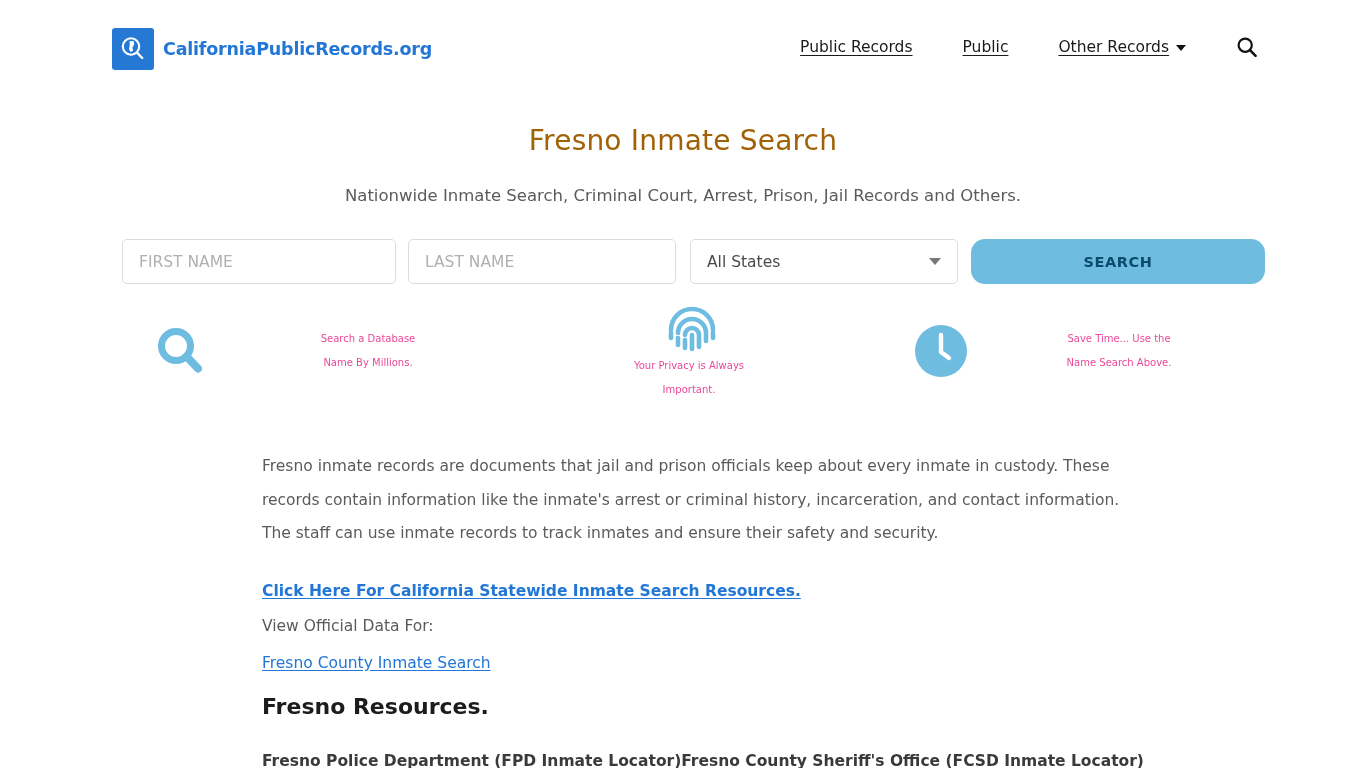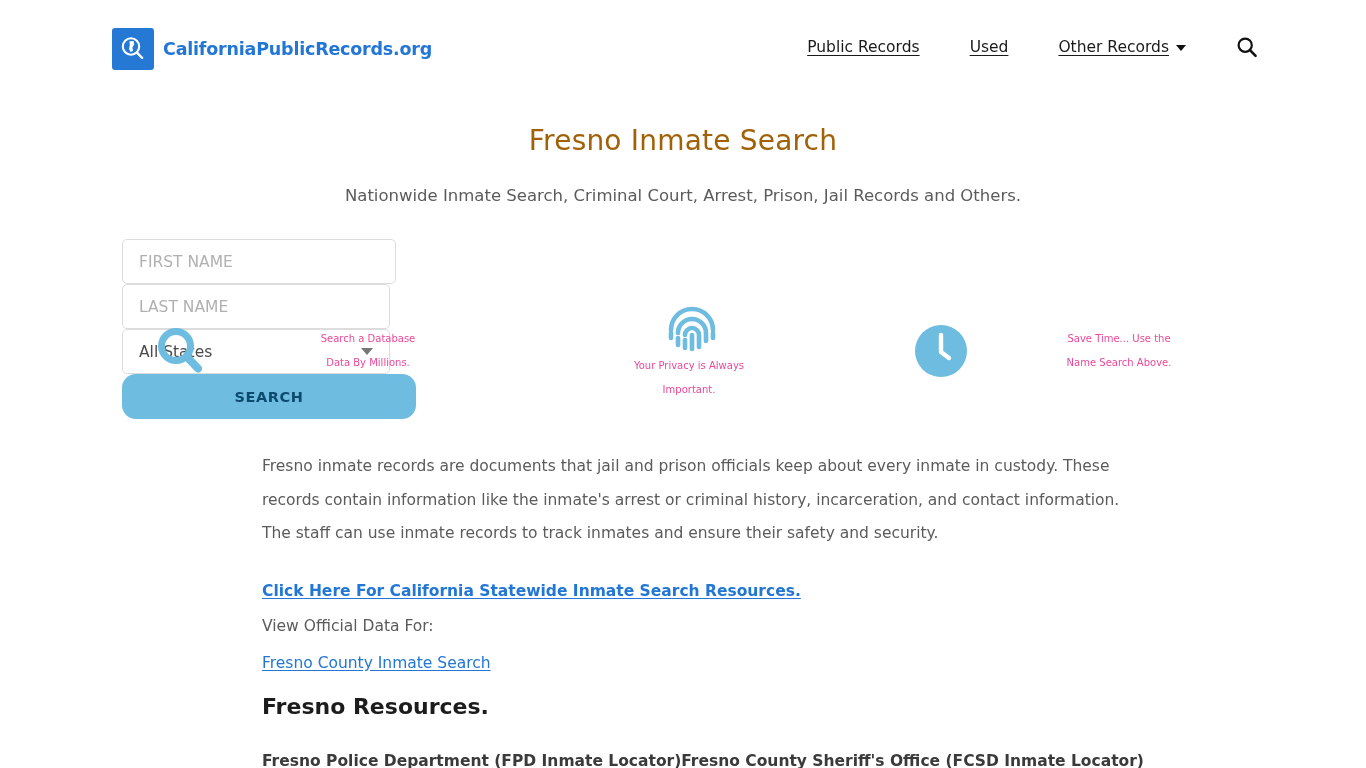--- a/index.html
+++ b/index.html
@@ -58,21 +58,21 @@
   }
   .hero-sub {
     position: absolute; top: 186px; left: 0; width: 1366px;
     text-align: center; font-size: 16.5px; color: #5b5b5b;
     font-family: "DejaVu Sans", sans-serif;
   }
 
   
   .form-row {
     position: absolute; top: 239px; left: 122px;
-    display: flex; align-items: stretch; gap: 0; flex-direction: column;
+    display: flex; align-items: stretch; gap: 0;
   }
   .field {
     height: 45px; border: 1px solid #dcdcdc; border-radius: 5px;
     background: #fff; display: flex; align-items: center;
     padding: 0 16px; font-size: 15.5px; color: #b0b0b0;
     font-family: "DejaVu Sans", sans-serif;
   }
   .field.first { width: 274px; margin-right: 12px; }
   .field.last  { width: 268px; margin-right: 14px; }
   .field.state {
@@ -156,21 +156,21 @@
         </svg>
       </div>
       <div class="brand-name">CaliforniaPublicRecords.org</div>
     </div>
 
     <div class="nav">
       <a class="nav-item">
         <span>Public Records</span>
       </a>
       <a class="nav-item">
-        <span>Used</span>
+        <span>Public</span>
       </a>
       <a class="nav-item">
         <span>Other Records</span>
         <span class="caret"></span>
       </a>
       <span class="nav-item nav-search">
         <svg width="22" height="22" viewBox="0 0 22 22">
           <circle cx="9.2" cy="9.2" r="6.6" fill="none" stroke="#111" stroke-width="2.2"></circle>
           <line x1="14.0" y1="14.2" x2="19.6" y2="19.8" stroke="#111" stroke-width="2.6" stroke-linecap="round"></line>
         </svg>
@@ -199,21 +199,21 @@
 
     <div class="feature f1">
       <div class="feat-icon">
         <svg width="52" height="52" viewBox="0 0 52 52">
           <circle cx="21" cy="21" r="14.5" fill="none" stroke="#6ebce0" stroke-width="7"></circle>
           <line x1="31.5" y1="31.5" x2="43" y2="43.5" stroke="#6ebce0" stroke-width="8" stroke-linecap="round"></line>
         </svg>
       </div>
       <div class="feat-text">
         <div>Search a Database</div>
-        <div>Data By Millions.</div>
+        <div>Name By Millions.</div>
       </div>
     </div>
 
     <div class="feature f2">
       <div class="feat-icon">
         <svg width="54" height="54" viewBox="0 0 54 54">
           <g fill="none" stroke="#6ebce0" stroke-linecap="round">
             <path d="M6 30 A21 21 0 0 1 48 30" stroke-width="4.6"></path>
             <path d="M13 33 A14 14 0 0 1 41 33 L41 41" stroke-width="4.6"></path>
             <path d="M20 35 A7 7 0 0 1 34 35 L34 47" stroke-width="4.6"></path>

